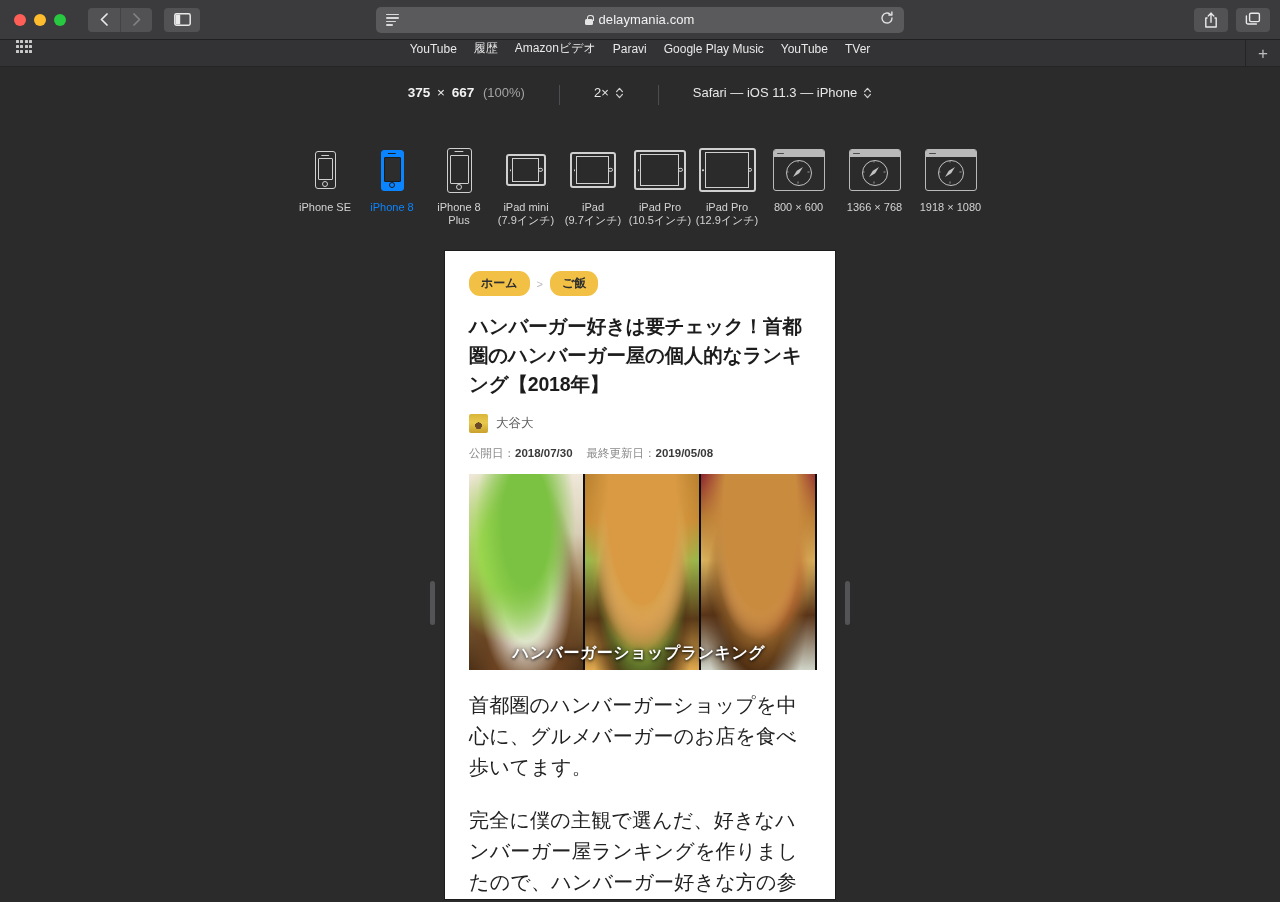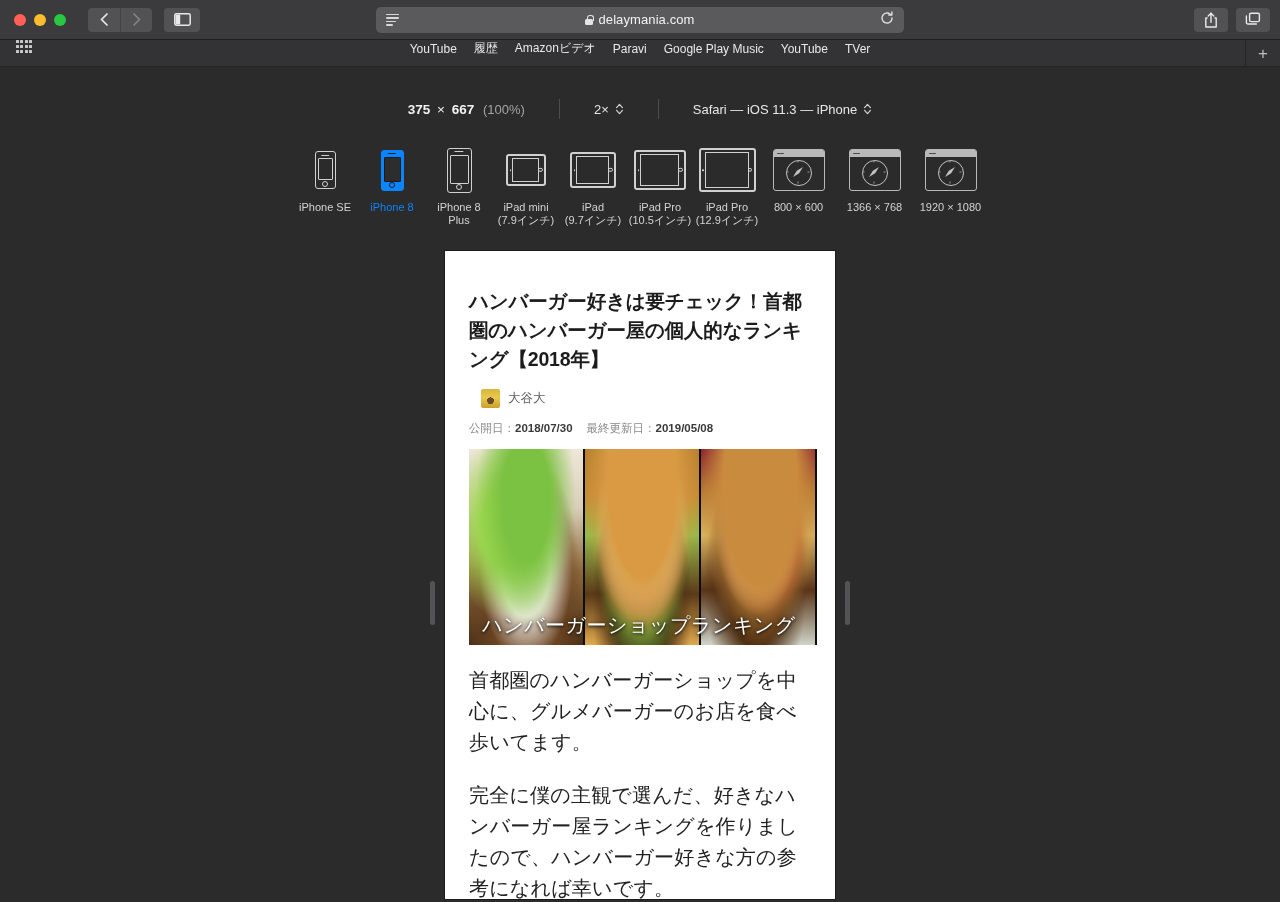--- a/index.html
+++ b/index.html
@@ -118,21 +118,21 @@
   .plus-tab {
     margin-left: auto; margin-right: 12px;
     color: #bdbdbe; font-size: 17px; line-height: 1;
     padding-left: 12px; border-left: 1px solid #242425;
     height: 27px; display: flex; align-items: center;
   }
 
   
   .rdm-toolbar {
     height: 48px;
-    display: flex; align-items: center; justify-content: center;
+    display: flex; align-items: flex-start; justify-content: center;
     gap: 12px;
     margin-top: 18px;
   }
   .size-label { font-size: 13.5px; color: #f3f3f4; }
   .size-label b { font-weight: bold; }
   .size-pct { color: #a4a4a6; margin-left: 5px; font-size: 13px; }
   .vsep { width: 1px; height: 20px; background: #4d4d4f; margin: 0 22px; }
   .stepper { display: inline-flex; flex-direction: column; gap: 1px; margin-left: 6px; vertical-align: middle; }
   .stepper svg { display: block; }
   .dpr, .ua {
@@ -271,21 +271,21 @@
 
   .post-title {
     margin-top: 16px;
     font-size: 19.5px;
     line-height: 29px;
     font-weight: bold;
     color: #1c1c1c;
     letter-spacing: -.2px;
   }
 
-  .byline { margin-top: 15px; display: flex; align-items: center; gap: 8px; margin-left: 12px; }
+  .byline { margin-top: 15px; display: flex; align-items: center; gap: 8px; }
   .avatar {
     width: 19px; height: 19px;
     border-radius: 2px;
     background:
       radial-gradient(circle at 50% 62%, #6b4a2a 0 22%, rgba(0,0,0,0) 23%),
       linear-gradient(180deg, #d8b63a 0%, #e8c94e 45%, #c9a12c 100%);
     flex: none;
   }
   .author { font-size: 12.5px; color: #5e5e5e; }
 
@@ -325,22 +325,22 @@
       radial-gradient(ellipse at 52% 18%, #c98b3e 0 44%, rgba(0,0,0,0) 72%),
       radial-gradient(ellipse at 50% 42%, #e8d79a 0 26%, rgba(0,0,0,0) 52%),
       radial-gradient(ellipse at 55% 50%, #c83a26 0 24%, rgba(0,0,0,0) 50%),
       radial-gradient(ellipse at 48% 68%, #4e2e12 0 34%, rgba(0,0,0,0) 62%),
       linear-gradient(180deg, #8c2230 0%, #b67b33 22%, #d8b25e 44%, #5a3418 72%, #cfd4c8 100%);
   }
   .hero-caption {
     position: absolute; left: 0; right: 8px; bottom: 6px;
     text-align: center;
     color: #ffffff;
-    font-size: 20px;
-    font-weight: normal;
+    font-size: 16px;
+    font-weight: bold;
     letter-spacing: .5px;
     text-shadow: 0 1px 3px rgba(0,0,0,.85), 0 0 6px rgba(0,0,0,.6);
   }
 
   .para {
     margin-top: 20px;
     font-size: 20px;
     line-height: 31px;
     color: #222;
     letter-spacing: .2px;
@@ -595,30 +595,35 @@
           <svg width="26" height="26" viewBox="0 0 26 26" style="position:absolute;left:-1.4px;top:-1.4px;">
             <polygon points="18,8 14.2,14.2 8,18 11.8,11.8" fill="#c2c2c3"></polygon>
             <line x1="13" y1="1.5" x2="13" y2="3.5" stroke="#9a9a9b" stroke-width="1"></line>
             <line x1="13" y1="22.5" x2="13" y2="24.5" stroke="#9a9a9b" stroke-width="1"></line>
             <line x1="1.5" y1="13" x2="3.5" y2="13" stroke="#9a9a9b" stroke-width="1"></line>
             <line x1="22.5" y1="13" x2="24.5" y2="13" stroke="#9a9a9b" stroke-width="1"></line>
           </svg>
         </span>
       </span>
     </span>
-    <span class="dlabel">1920 × 1080</span>
+    <span class="dlabel">1918 × 1080</span>
   </div>
 </div>
 
 <div class="stage">
   <div class="grabber left"></div>
 
   <div class="viewport">
     <div class="page">
 
+      <div class="crumbs">
+        <span class="crumb">ホーム</span>
+        <span class="crumb-sep">&gt;</span>
+        <span class="crumb">ご飯</span>
+      </div>
 
       <h1 class="post-title">ハンバーガー好きは要チェック！首都圏のハンバーガー屋の個人的なランキング【2018年】</h1>
 
       <div class="byline">
         <span class="avatar"></span>
         <span class="author">大谷大</span>
       </div>
 
       <div class="dates">
         <span>公開日：</span><b>2018/07/30</b><span class="gap"></span><span>最終更新日：</span><b>2019/05/08</b>

